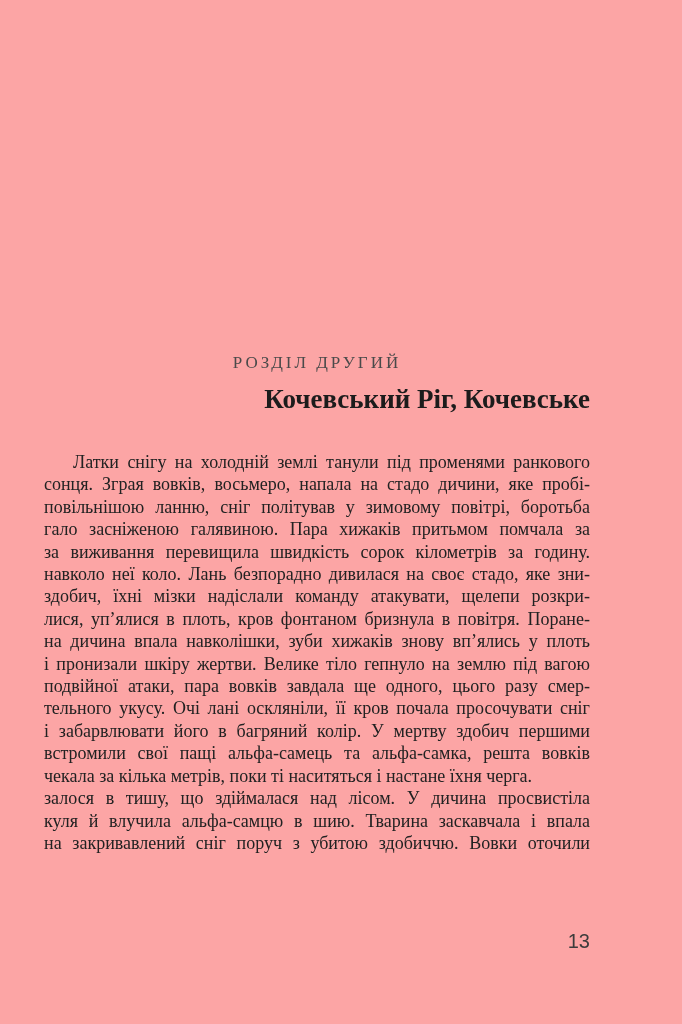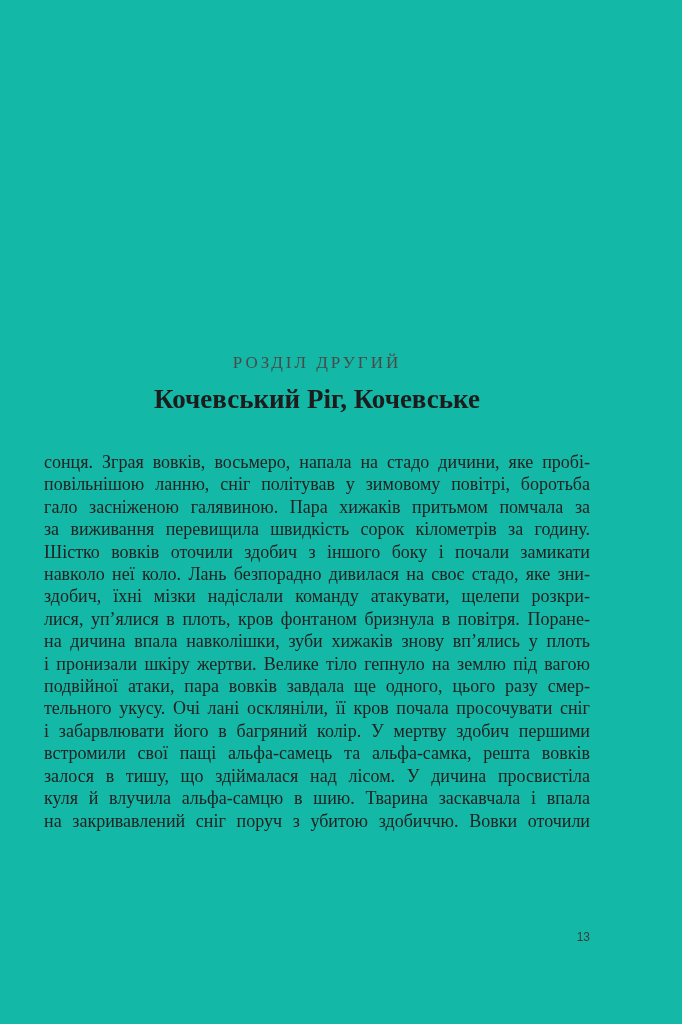--- a/index.html
+++ b/index.html
@@ -4,21 +4,21 @@
 <style>
   html, body {
     margin: 0;
     padding: 0;
     background: #ffffff;
   }
   .book-page {
     position: relative;
     width: 682px;
     height: 1024px;
-    background: #14b8a6;
+    background: #fca5a5;
     overflow: hidden;
     font-family: "Liberation Serif", "DejaVu Serif", serif;
   }
   .chapter-label {
     position: absolute;
     top: 353px;
     left: 44px;
     width: 546px;
     text-align: center;
     font-size: 17px;
@@ -26,21 +26,21 @@
     letter-spacing: 3px;
     color: #4a4a4a;
     white-space: nowrap;
   }
   .chapter-title {
     position: absolute;
     top: 384px;
     left: 44px;
     width: 546px;
     margin: 0;
-    text-align: center;
+    text-align: right;
     font-size: 27px;
     font-weight: 700;
     color: #1c1c1c;
     white-space: nowrap;
   }
   .body-text {
     position: absolute;
     top: 451px;
     left: 44px;
     width: 546px;
@@ -58,46 +58,47 @@
     padding-left: 29px;
   }
   .line.last-left {
     text-align-last: left;
   }
   .folio {
     position: absolute;
     top: 930px;
     right: 92px;
     font-family: "Liberation Sans", "DejaVu Sans", sans-serif;
-    font-size: 12px;
+    font-size: 20px;
     color: #3c3c3c;
   }
 </style>
 </head>
 <body>
 
 <div class="book-page">
   <div class="chapter-label">РОЗДІЛ ДРУГИЙ</div>
   <h1 class="chapter-title">Кочевський Ріг, Кочевське</h1>
   <div class="body-text" id="body-text">
       <div class="paragraph">
+        <div class="line first-line">Латки снігу на холодній землі танули під променями ранкового</div>
         <div class="line">сонця. Зграя вовків, восьмеро, напала на стадо дичини, яке пробі-</div>
         <div class="line">повільнішою ланню, сніг політував у зимовому повітрі, боротьба</div>
         <div class="line">гало засніженою галявиною. Пара хижаків притьмом помчала за</div>
         <div class="line">за виживання перевищила швидкість сорок кілометрів за годину.</div>
-        <div class="line">Шістко вовків оточили здобич з іншого боку і почали замикати</div>
         <div class="line">навколо неї коло. Лань безпорадно дивилася на своє стадо, яке зни-</div>
         <div class="line">здобич, їхні мізки надіслали команду атакувати, щелепи розкри-</div>
         <div class="line">лися, уп’ялися в плоть, кров фонтаном бризнула в повітря. Поране-</div>
         <div class="line">на дичина впала навколішки, зуби хижаків знову вп’ялись у плоть</div>
         <div class="line">і пронизали шкіру жертви. Велике тіло гепнуло на землю під вагою</div>
         <div class="line">подвійної атаки, пара вовків завдала ще одного, цього разу смер-</div>
         <div class="line">тельного укусу. Очі лані оскляніли, її кров почала просочувати сніг</div>
         <div class="line">і забарвлювати його в багряний колір. У мертву здобич першими</div>
         <div class="line">встромили свої пащі альфа-самець та альфа-самка, решта вовків</div>
+        <div class="line last-left">чекала за кілька метрів, поки ті наситяться і настане їхня черга.</div>
       </div>
       <div class="paragraph">
         <div class="line">залося в тишу, що здіймалася над лісом. У дичина просвистіла</div>
         <div class="line">куля й влучила альфа-самцю в шию. Тварина заскавчала і впала</div>
         <div class="line">на закривавлений сніг поруч з убитою здобиччю. Вовки оточили</div>
       </div>
     </div>
   <div class="folio">13</div>
 </div>
 

